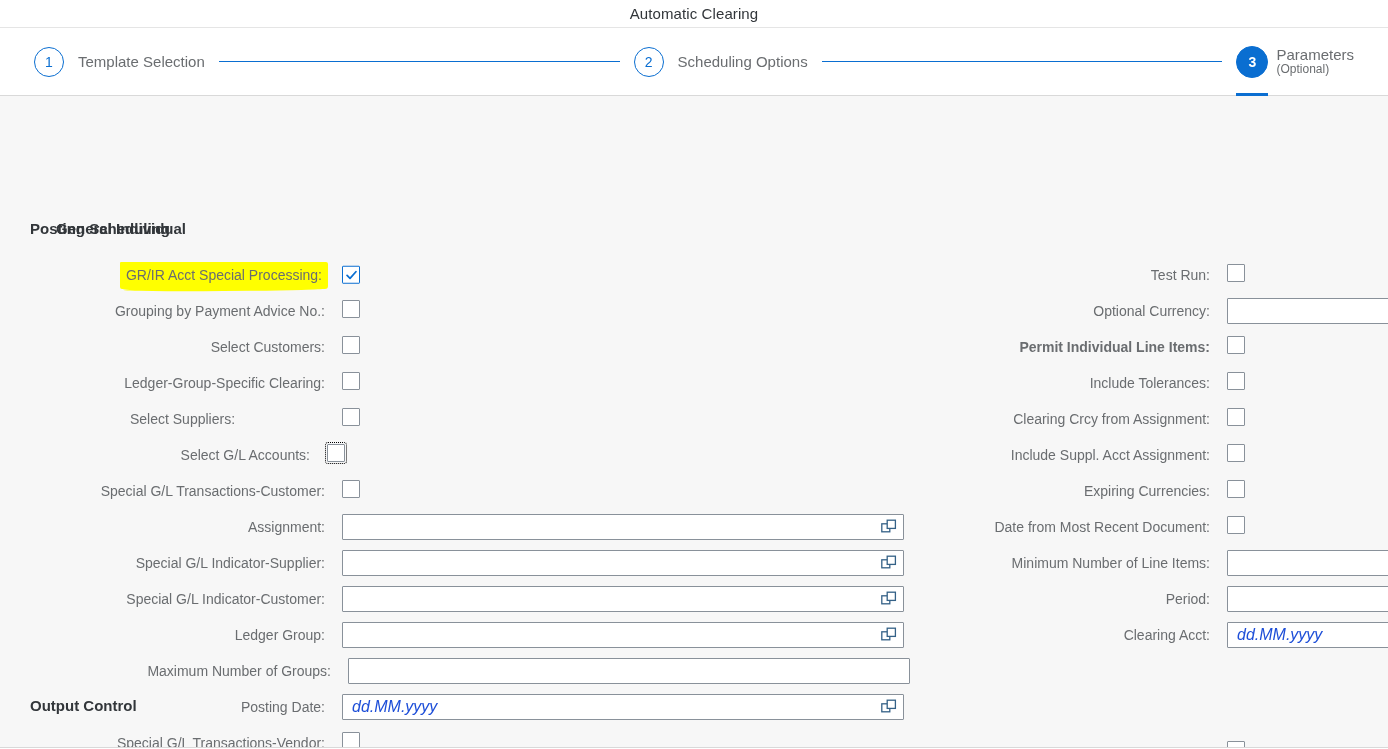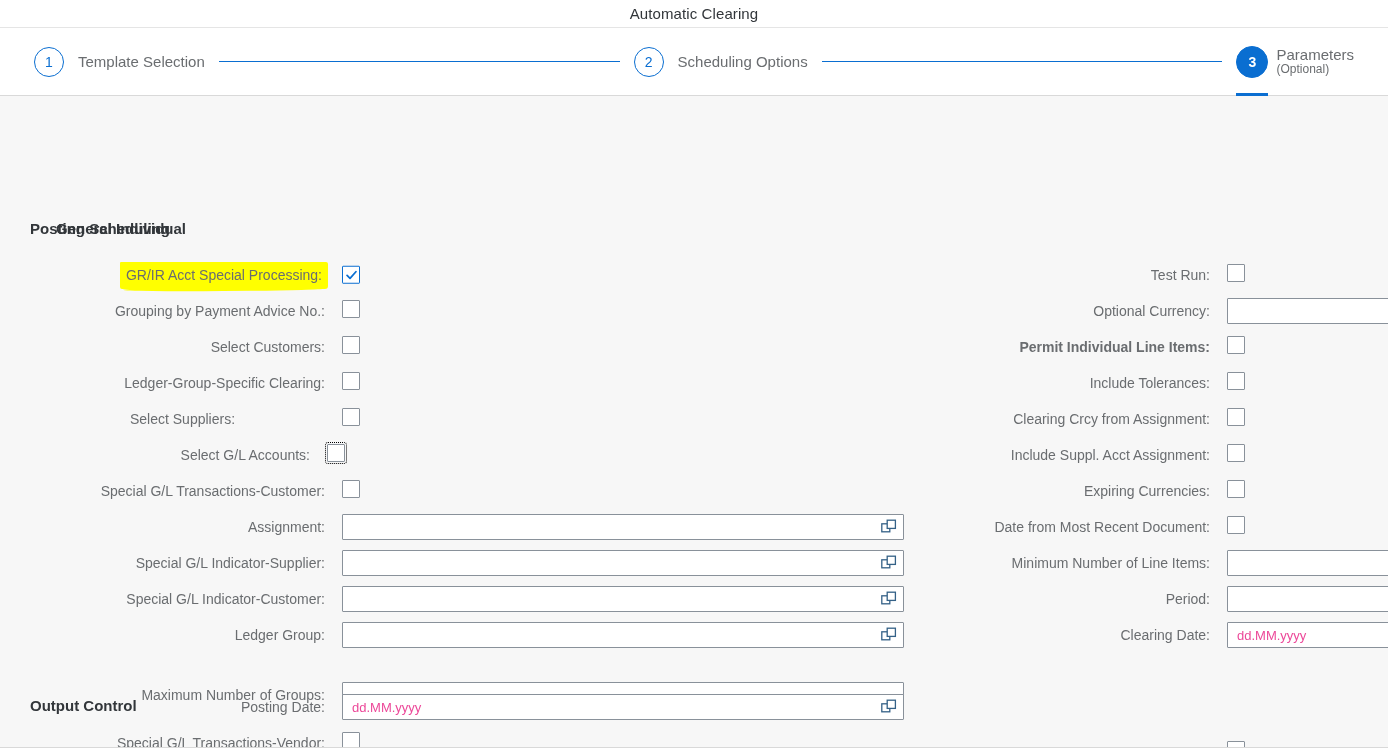--- a/index.html
+++ b/index.html
@@ -191,22 +191,23 @@
     height: 26px;
     border: 1px solid #89919a;
     background: #ffffff;
     box-sizing: border-box;
     display: flex;
     align-items: center;
     position: relative;
     border-radius: 1px;
   }
   .inp .ph {
-    font-size: 13px;
-    color: #ec4899;
+    font-size: 16px;
+    font-style: italic;
+    color: #1d4ed8;
     padding-left: 9px;
   }
   .inp .vh {
     position: absolute;
     right: 6px;
     top: 50%;
     transform: translateY(-50%);
     width: 16px;
     height: 16px;
     display: block;
@@ -330,21 +331,21 @@
         <div class="flabel" style="width:285px;">Ledger Group:</div>
         <div style="position:absolute; left:302px; top:50%; transform:translateY(-50%);">
           <div class="inp" style="width:562px;">
             <svg class="vh" viewBox="0 0 16 16">
               <rect x="0.8" y="4.8" width="8" height="8" fill="none" stroke="#346187" stroke-width="1.3"></rect>
               <rect x="6.2" y="1.2" width="8.2" height="8.2" fill="#ffffff" stroke="#346187" stroke-width="1.3"></rect>
             </svg>
           </div>
         </div>
       </div>
-      <div class="frow" style="left:40px; top:563px;margin-top:24px;">
+      <div class="frow" style="left:46px; top:563px;">
         <div class="flabel" style="width:285px;">Maximum Number of Groups:</div>
         <div style="position:absolute; left:302px; top:50%; transform:translateY(-50%);">
           <div class="inp" style="width:562px;"></div>
         </div>
       </div>
       <div class="frow" style="left:40px; top:599px;">
         <div class="flabel" style="width:285px;">Posting Date:</div>
         <div style="position:absolute; left:302px; top:50%; transform:translateY(-50%);">
           <div class="inp" style="width:562px;">
             <span class="ph">dd.MM.yyyy</span>
@@ -401,21 +402,21 @@
           <div class="inp" style="width:200px;"></div>
         </div>
       </div>
       <div class="frow" style="left:930px; top:491px;">
         <div class="flabel" style="width:280px;">Period:</div>
         <div style="position:absolute; left:297px; top:50%; transform:translateY(-50%);">
           <div class="inp" style="width:200px;"></div>
         </div>
       </div>
       <div class="frow" style="left:930px; top:527px;">
-        <div class="flabel" style="width:280px;">Clearing Date:</div>
+        <div class="flabel" style="width:280px;">Clearing Acct:</div>
         <div style="position:absolute; left:297px; top:50%; transform:translateY(-50%);">
           <div class="inp" style="width:200px;">
             <span class="ph">dd.MM.yyyy</span>
           </div>
         </div>
       </div>
     </div>
   <div id="out-fields">
       <div class="frow" style="left:930px; top:644px;">
         <div class="flabel" style="width:280px;">Error Messages:</div>

